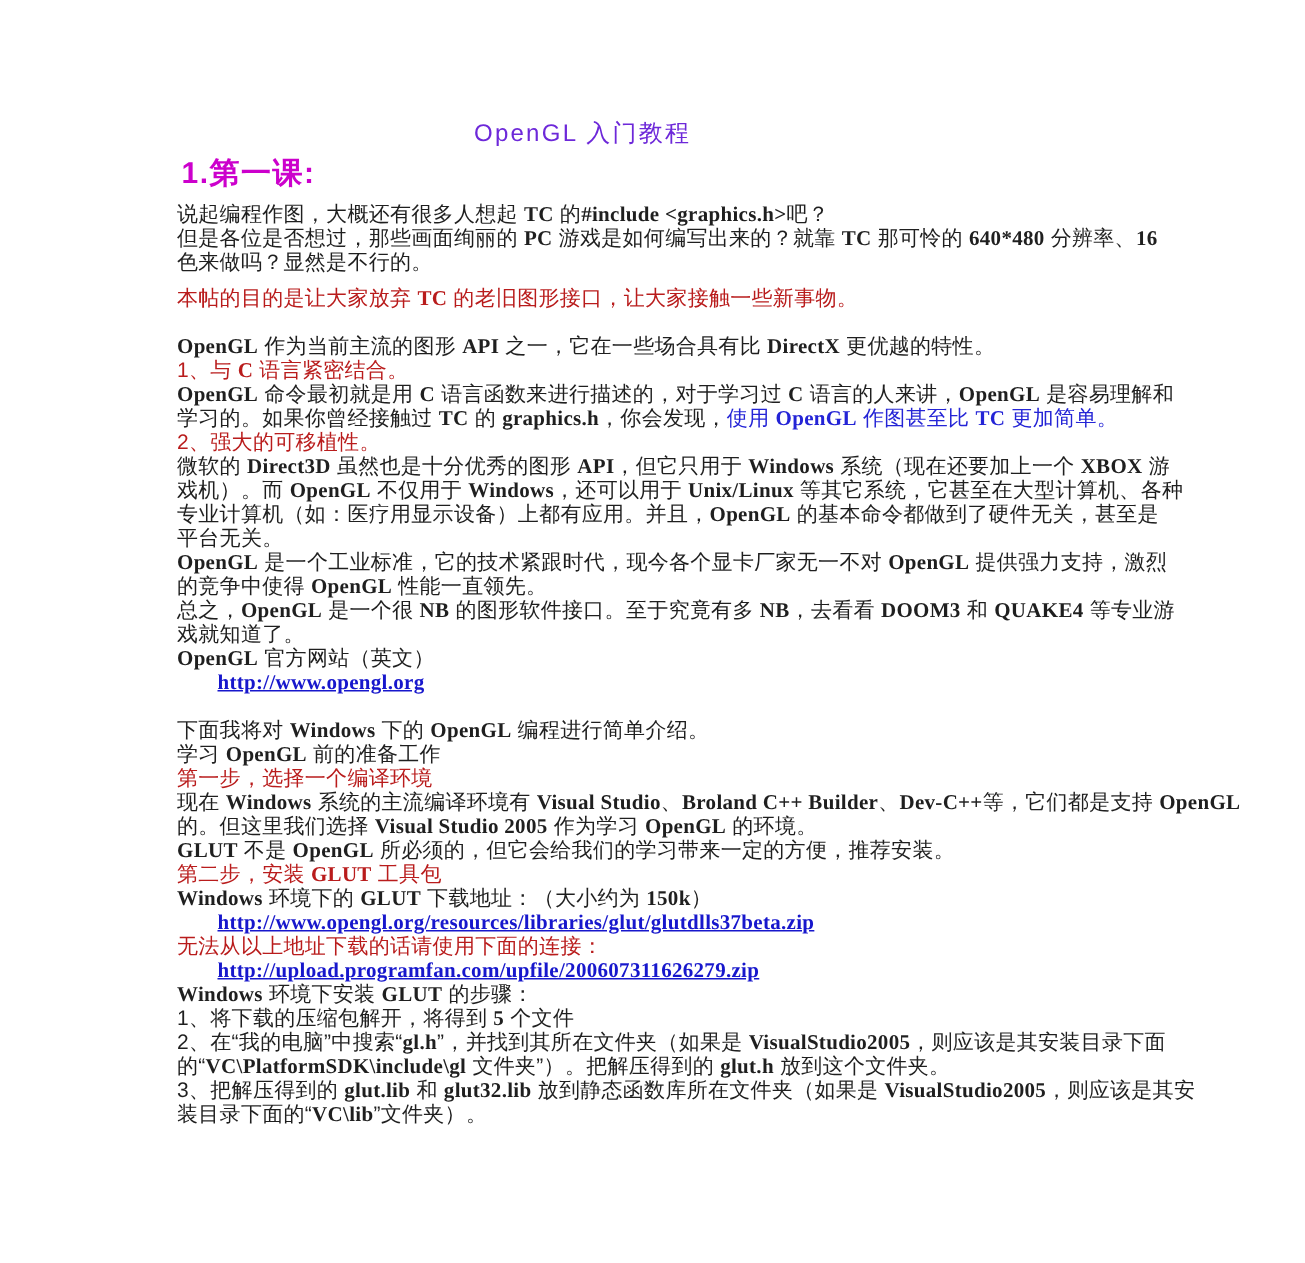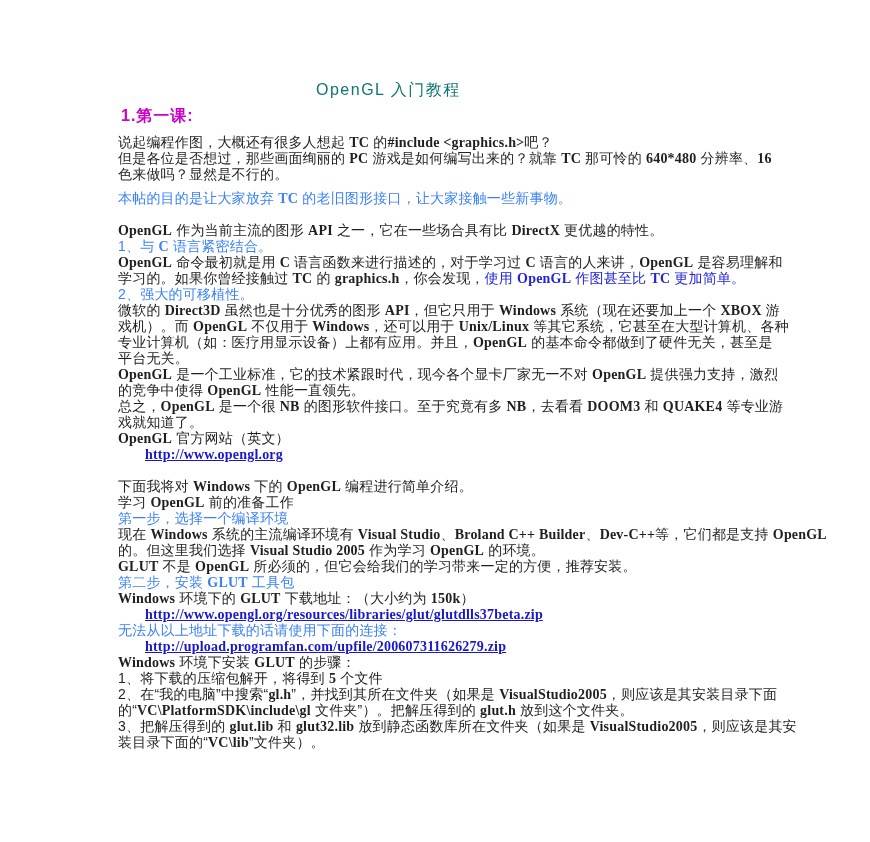--- a/index.html
+++ b/index.html
@@ -3,34 +3,34 @@
 <meta charset="utf-8">
 <style>
   html,body{margin:0;padding:0;}
   body{
     width:870px;height:842px;background:#ffffff;position:relative;
     font-family:"Liberation Sans",sans-serif;overflow:hidden;
   }
   .page{position:absolute;left:0;top:0;width:870px;height:842px;background:#ffffff;}
   .doc-title{
     position:absolute;left:316px;top:80px;height:20px;line-height:20px;
-    font-size:16px;color:#0f766e;letter-spacing:1.5px;white-space:nowrap;
+    font-size:16px;color:#6d28d9;letter-spacing:1.5px;white-space:nowrap;
   }
   .section-heading{
     position:absolute;left:121px;top:105px;height:22px;line-height:22px;
-    font-size:16px;font-weight:bold;color:#cc00cc;letter-spacing:1px;white-space:nowrap;
+    font-size:20px;font-weight:bold;color:#cc00cc;letter-spacing:1px;white-space:nowrap;
   }
   .content{position:absolute;left:118px;top:134px;width:680px;}
   .line{
     height:16px;line-height:16px;white-space:nowrap;
     font-size:14px;color:#1f1f1f;letter-spacing:0.2px;
   }
   .cn{font-family:"Liberation Sans",sans-serif;}
   .en{font-family:"Liberation Serif",serif;font-weight:bold;}
-  .red{color:#3b82f6;}
+  .red{color:#b91c1c;}
   .blue{color:#2424d6;}
   a.link{color:#1717cc;text-decoration:underline;font-family:"Liberation Serif",serif;font-weight:bold;padding-left:27px;}
 </style>
 </head>
 <body>
 
 <div class="page">
   <div class="doc-title">OpenGL 入门教程</div>
   <div class="section-heading">1.第一课:</div>
   <div class="content" id="content">

